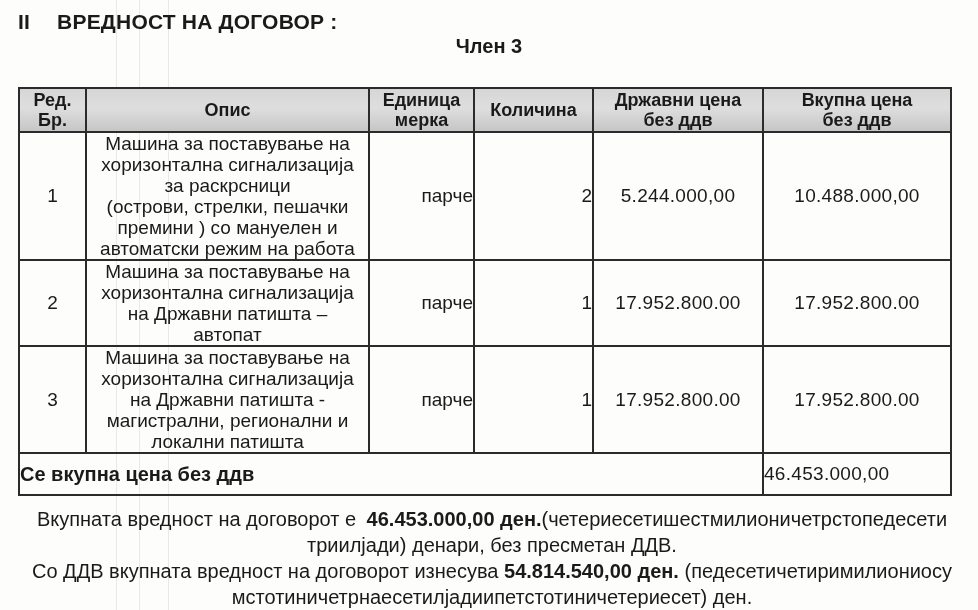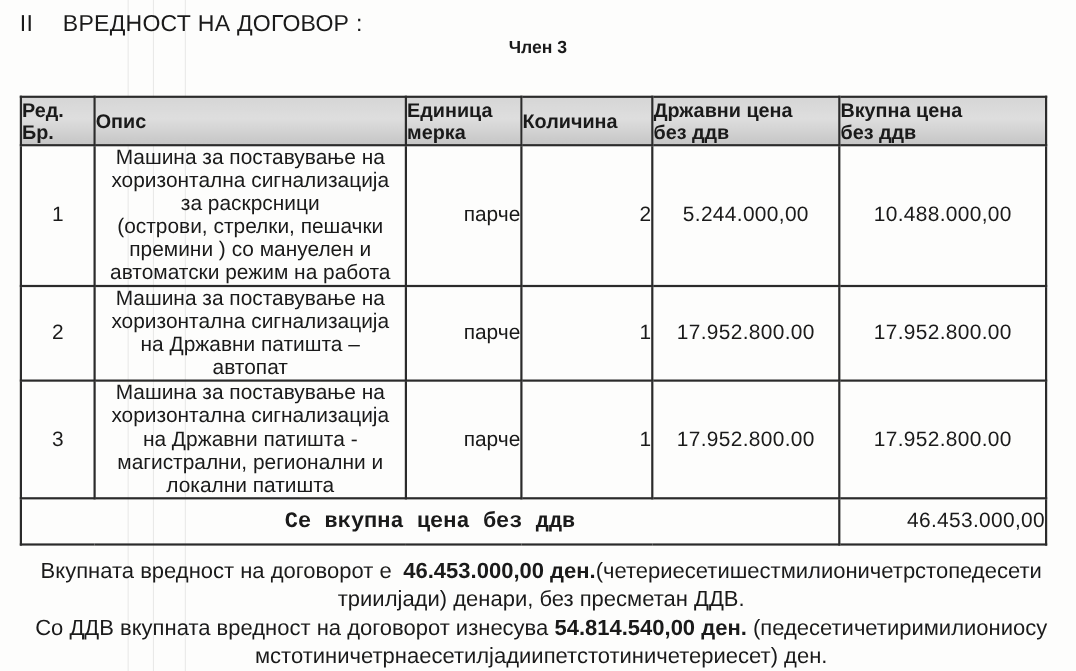--- a/index.html
+++ b/index.html
@@ -12,62 +12,61 @@
     overflow:hidden;
     -webkit-font-smoothing:antialiased;
   }
   .scanline{
     position:absolute;top:0;bottom:0;width:1px;
     background:rgba(60,60,60,0.10);
     pointer-events:none;
   }
   .doc-heading{
     position:absolute;top:10px;left:18px;
-    font-weight:normal;font-size:21px;letter-spacing:0.2px;
+    font-weight:bold;font-size:21px;letter-spacing:0.2px;
     white-space:nowrap;
   }
   .sec-title{margin-left:27px;}
   .article{
     position:absolute;top:35px;left:0;width:978px;
-    text-align:center;font-weight:bold;font-size:16px;
+    text-align:center;font-weight:bold;font-size:20px;
   }
   table.contract{
     position:absolute;top:87px;left:18px;
     width:932px;border-collapse:collapse;table-layout:fixed;
     font-size:19px;
   }
   table.contract th, table.contract td{
     border:2px solid #2b2b2b;
     padding:0;
     vertical-align:middle;
     overflow:hidden;
   }
   table.contract th{
     font-weight:bold;font-size:18px;line-height:20px;
     background:linear-gradient(180deg,#d6d6d6 0%,#dedede 45%,#c6c6c6 100%);
-    white-space:pre-line;text-align:left;
+    white-space:pre-line;text-align:center;
   }
   tr.hdr{height:44px;}
   tr.r1{height:128px;}
   tr.r2{height:86px;}
   tr.r3{height:103px;}
   tr.rt{height:42px;}
   td.num{text-align:center;}
   td.desc{
     white-space:pre-line;line-height:21px;
     padding:3px 4px 3px 8px;vertical-align:top;text-align:center;
   }
   td.unit, td.qty{text-align:right;}
   td.price{text-align:center;letter-spacing:0.3px;}
   td.total-label{
-    font-weight:bold;font-size:20px;text-align:center;
+    font-weight:bold;font-size:20px;text-align:left;
     padding-right:12px;
-    font-family:Liberation Mono, monospace;
   }
-  td.total-value{text-align:right;letter-spacing:0.3px;margin-top:41px;}
+  td.total-value{text-align:left;letter-spacing:0.3px;margin-top:41px;}
   .footer{
     position:absolute;top:506px;left:18px;width:948px;
     font-size:20px;line-height:26px;text-align:center;
   }
   .footer p{margin:0;}
   .b{font-weight:bold;}
   .gap{margin-left:5px;}
 </style>
 </head>
 <body>

